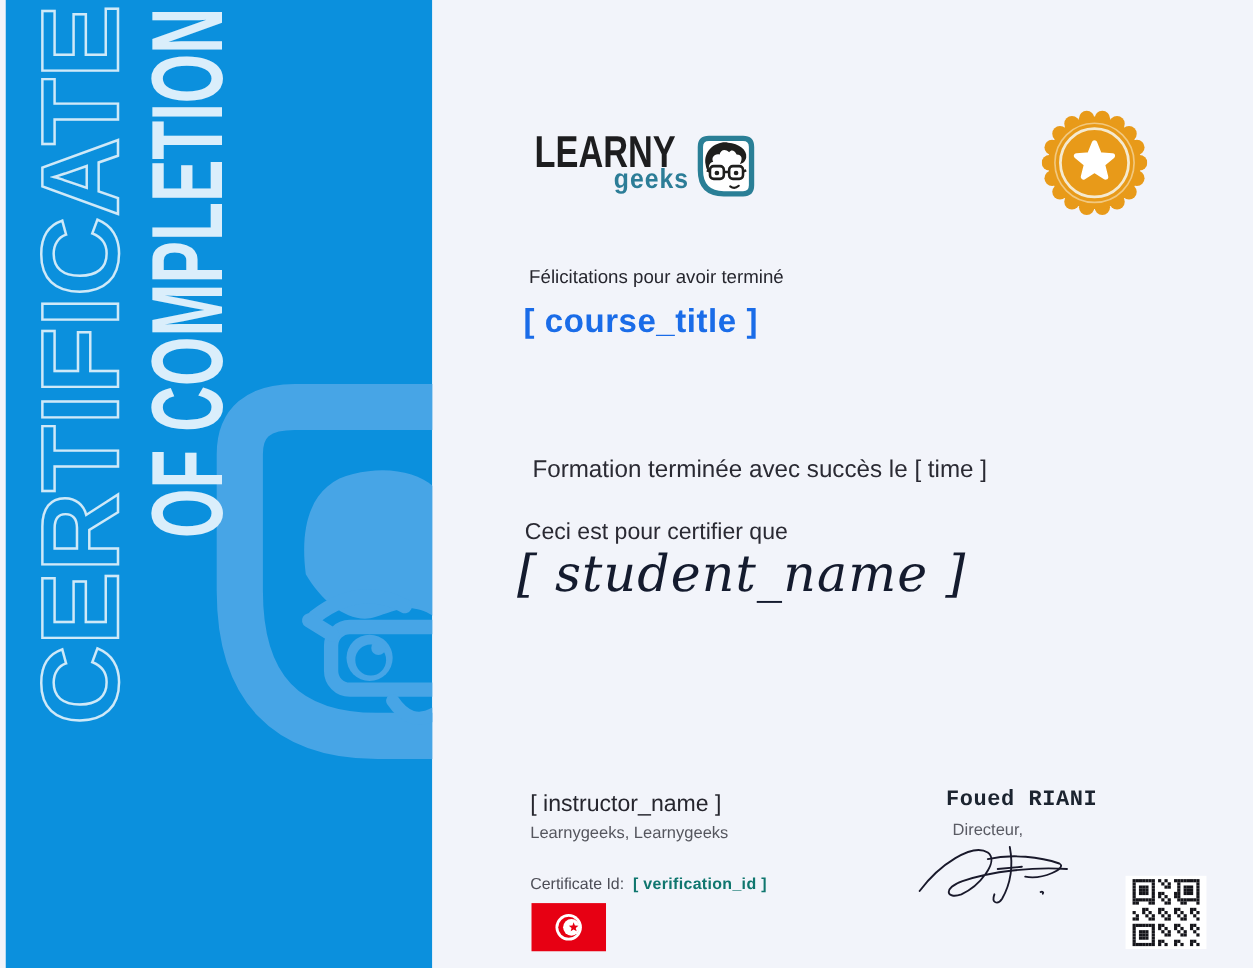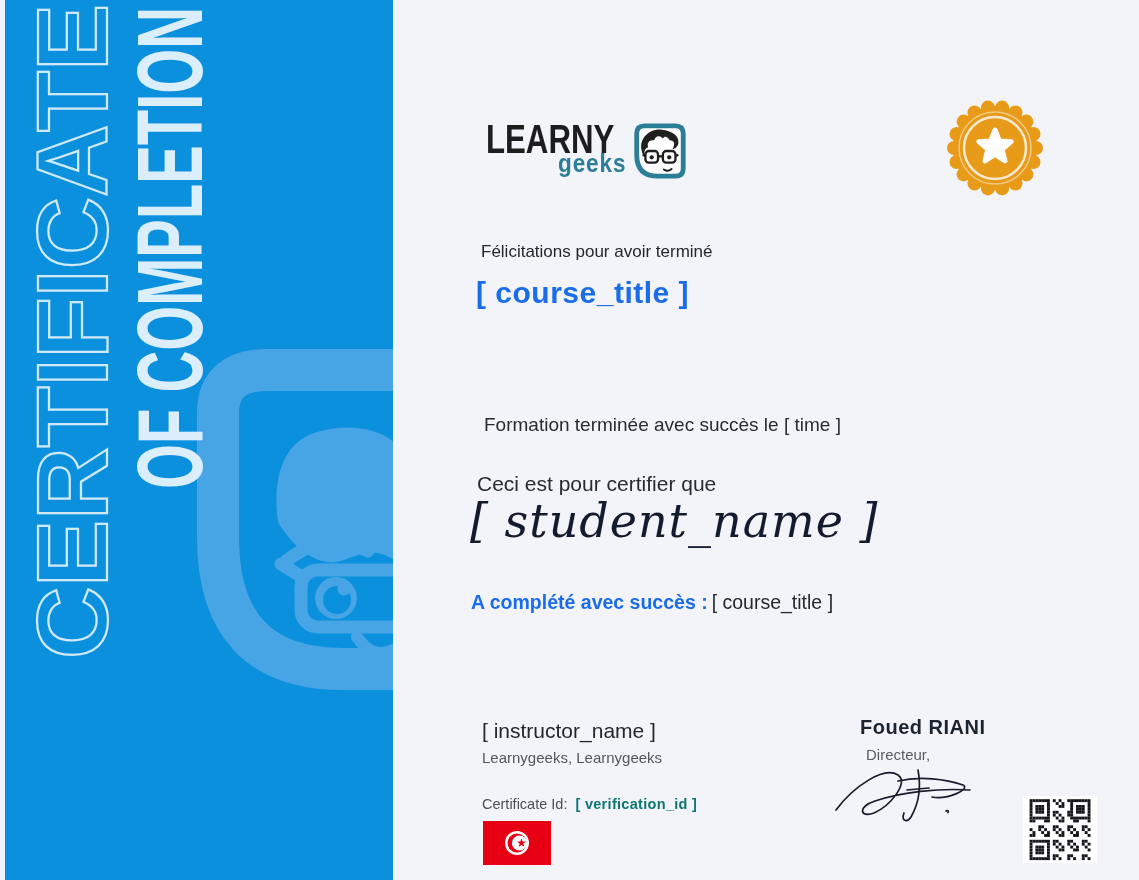--- a/index.html
+++ b/index.html
@@ -42,37 +42,37 @@
 
   
   .medal { position:absolute; left:947px; top:100px; }
 
   
   .congrats  { position:absolute; left:481px; top:242px; font-size:17px;   color:#26262e; }
   .course-title {
     position:absolute; left:476px; top:276px;
     font-size:30px; font-weight:bold; color:#1a6ce8; letter-spacing:0.5px;
   }
-  .formation { position:absolute; left:484px; top:414px; font-size:19px; color:#2a2a33; }
+  .formation { position:absolute; left:484px; top:414px; font-size:22px; color:#2a2a33; }
   .formation .time { font-weight:400; }
   .certify   { position:absolute; left:477px; top:472px; font-size:21px; color:#2a2a33; }
   .student {
     position:absolute; left:470px; top:494px;
     font-family:"DejaVu Serif", serif; font-style:italic;
     font-size:46px; color:#141b2e; letter-spacing:1px;
     white-space:nowrap;
   }
   .success { position:absolute; left:471px; top:591px; font-size:19.5px; white-space:nowrap; }
   .success-label { font-weight:bold; color:#1a6ce8; }
   .success-course { color:#26262e; margin-left:4px; }
 
   
   .instr-name { position:absolute; left:482px; top:719px; font-size:21px;  color:#26262e; }
   .instr-role { position:absolute; left:482px; top:749px; font-size:15px;  color:#55565e; }
-  .dir-name   { position:absolute; left:860px; top:716px; font-size:20px;  font-weight:600; color:#1c2430; letter-spacing:0.5px; }
+  .dir-name   { position:absolute; left:860px; top:716px; font-size:20px;  font-weight:600; color:#1c2430; letter-spacing:0.5px;font-family:Liberation Mono, monospace; }
   .dir-role   { position:absolute; left:866px; top:746px; font-size:15px;  color:#5a5b64; }
   .signature  { position:absolute; left:830px; top:760px; }
   .certid     { position:absolute; left:482px; top:796px; font-size:14.5px; color:#4d4e57; }
   .certid b   { color:#0f766e; margin-left:8px; letter-spacing:0.3px; }
   .flag       { position:absolute; left:483px; top:821px; }
   .qr         { position:absolute; left:1023px; top:796px; }
 </style>
 </head>
 <body>
 
@@ -145,21 +145,20 @@
 
   <p class="congrats">Félicitations pour avoir terminé</p>
   <h1 class="course-title">[ course_title ]</h1>
 
   <p class="formation"><span>Formation terminée avec succès le</span> <span class="time">[ time ]</span></p>
 
   <p class="certify">Ceci est pour certifier que</p>
 
   <div class="student">[ student_name ]</div>
 
-  <p class="success"><span class="success-label">A complété avec succès :</span><span class="success-course">[ course_title ]</span></p>
 
   <div class="instr-name">[ instructor_name ]</div>
   <div class="instr-role">Learnygeeks, Learnygeeks</div>
 
   <div class="dir-name">Foued RIANI</div>
   <div class="dir-role">Directeur,</div>
 
   <svg class="signature" viewBox="0 0 152 66" width="152" height="66">
     <g fill="none" stroke="#19192b" stroke-width="1.7" stroke-linecap="round">
       <path d="M6 50 C 24 26 54 6 68 15 C 79 23 60 46 44 53 C 30 58 27 47 45 41 C 72 32 108 28 140 30"></path>

